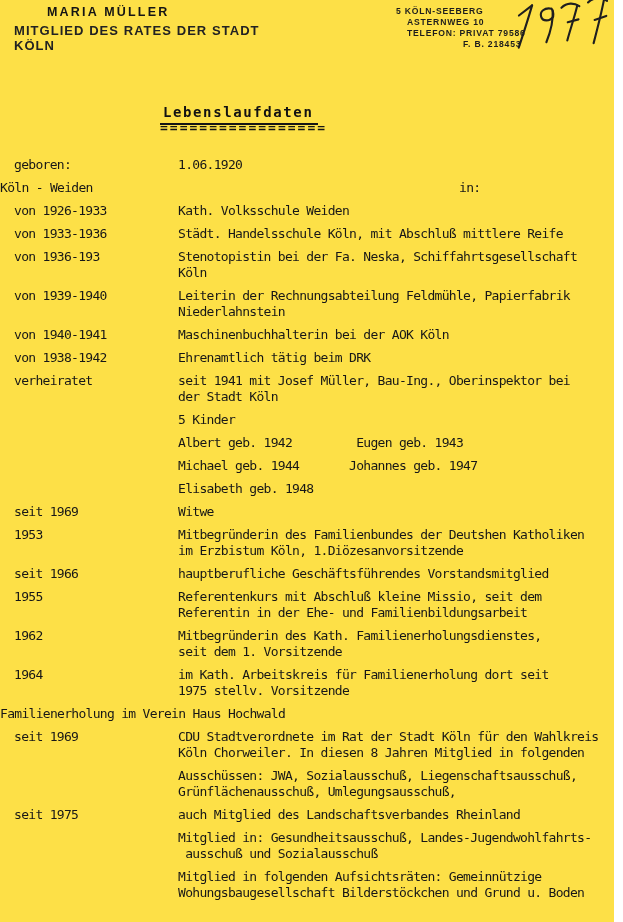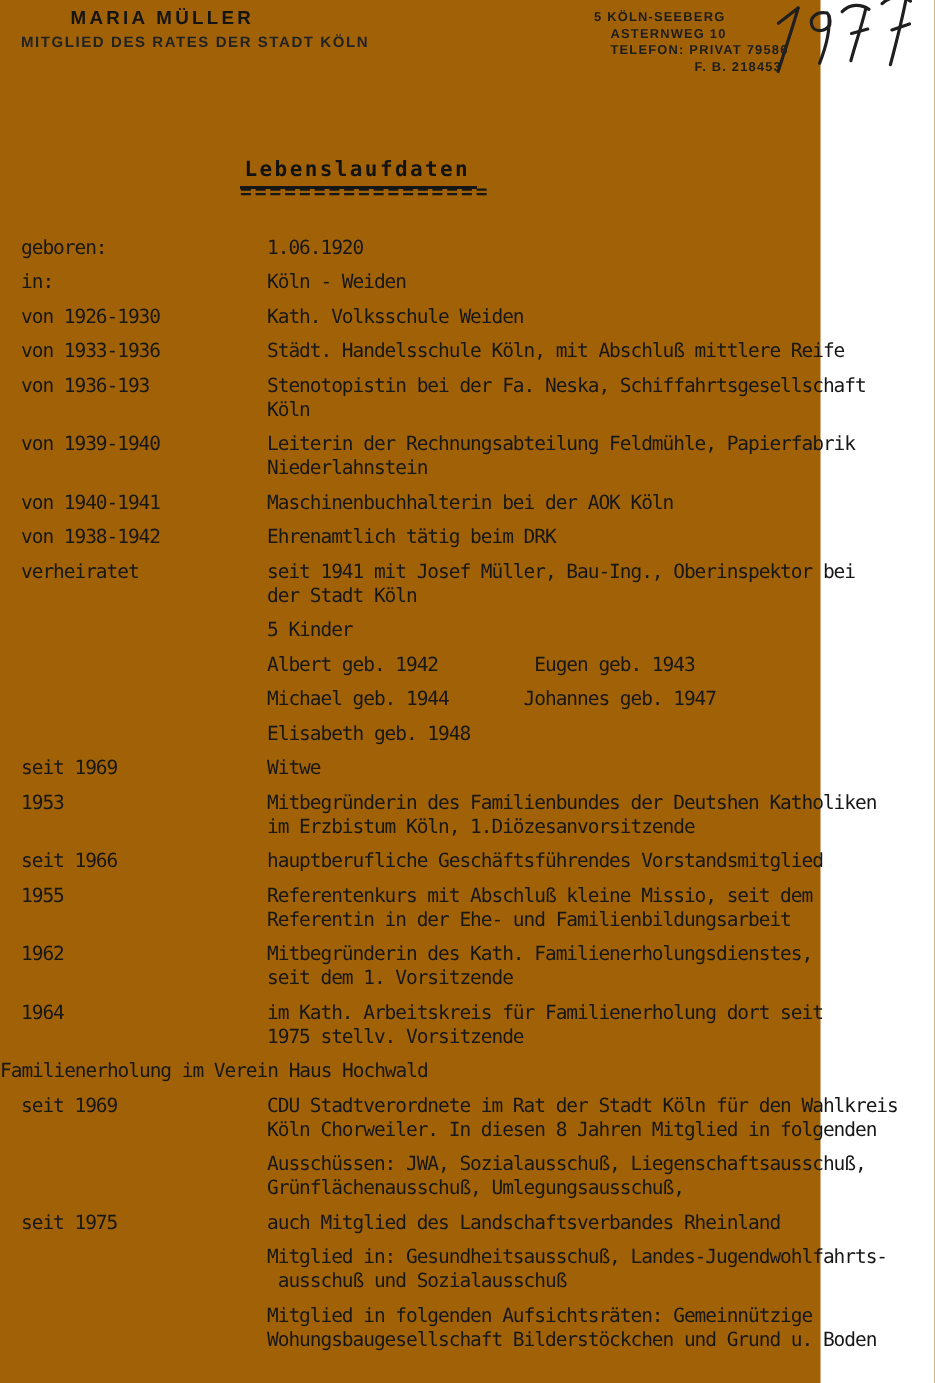--- a/index.html
+++ b/index.html
@@ -2,27 +2,27 @@
 <html><head>
 <meta charset="utf-8">
 <style>
   html,body{margin:0;padding:0;}
   body{
     width:623px;height:922px;overflow:hidden;
     background:#ffffff;color:#1b1b1b;
     font-family:"DejaVu Sans Mono",monospace;
     position:relative;
   }
-  .page{position:relative;width:547px;height:922px;background:#a16207;}
+  .page{position:relative;width:614px;height:922px;background:#fde047;}
   
   .letterhead{position:relative;height:50px;padding-top:6px;}
   .lh-left{position:absolute;left:14px;top:5px;width:260px;
     font-family:"Liberation Sans",sans-serif;font-weight:bold;}
   .lh-name{font-size:12.5px;letter-spacing:2.2px;margin-left:33px;color:#141414;}
-  .lh-sub{font-size:10px;letter-spacing:1.05px;margin-top:4px;color:#222;}
+  .lh-sub{font-size:13px;letter-spacing:1.05px;margin-top:4px;color:#222;}
   .lh-right{position:absolute;left:396px;top:6px;width:205px;
     font-family:"Liberation Sans",sans-serif;font-weight:bold;color:#1d1d1d;}
   .lh-right .addr-line{font-size:8.6px;letter-spacing:0.8px;line-height:11px;white-space:nowrap;}
   .lh-right .addr-line:nth-child(2),
   .lh-right .addr-line:nth-child(3){margin-left:11px;}
   .lh-right .addr-line:nth-child(4){margin-left:67px;}
   .handwriting{position:absolute;left:500px;top:-4px;width:120px;height:60px;}
   .handwriting svg{display:block;transform:rotate(-5deg);}
   
   .title-wrap{margin:46px 0 0 160px;line-height:20px;}
@@ -80,25 +80,25 @@
     <div class="doc-title">Lebenslaufdaten</div>
     <div class="title-eq">=================</div>
   </div>
 
   <main class="cv-rows">
       <div class="row">
         <div class="cell label">geboren:</div>
         <div class="cell value">1.06.1920</div>
       </div>
       <div class="row">
+        <div class="cell value">Köln - Weiden</div>
         <div class="cell label">in:</div>
-        <div class="cell value">Köln - Weiden</div>
       </div>
       <div class="row">
-        <div class="cell label">von 1926-1930</div>
+        <div class="cell label">von 1926-1933</div>
         <div class="cell value">Kath. Volksschule Weiden</div>
       </div>
       <div class="row">
         <div class="cell label">von 1933-1936</div>
         <div class="cell value">Städt. Handelsschule Köln, mit Abschluß mittlere Reife</div>
       </div>
       <div class="row">
         <div class="cell label">von 1936-193</div>
         <div class="cell value">Stenotopistin bei der Fa. Neska, Schiffahrtsgesellschaft
 Köln</div>

